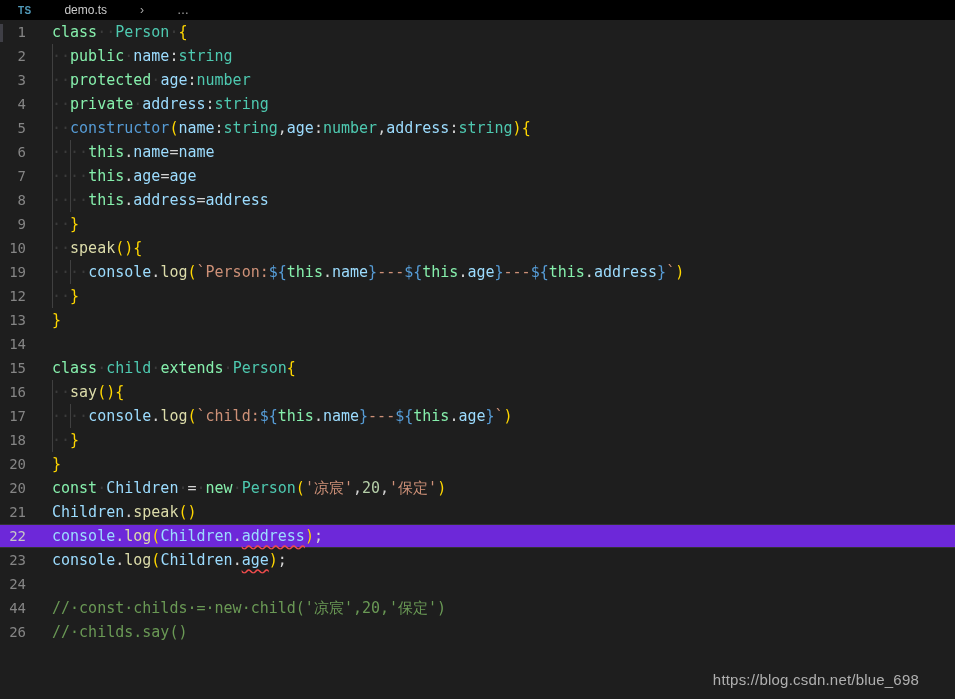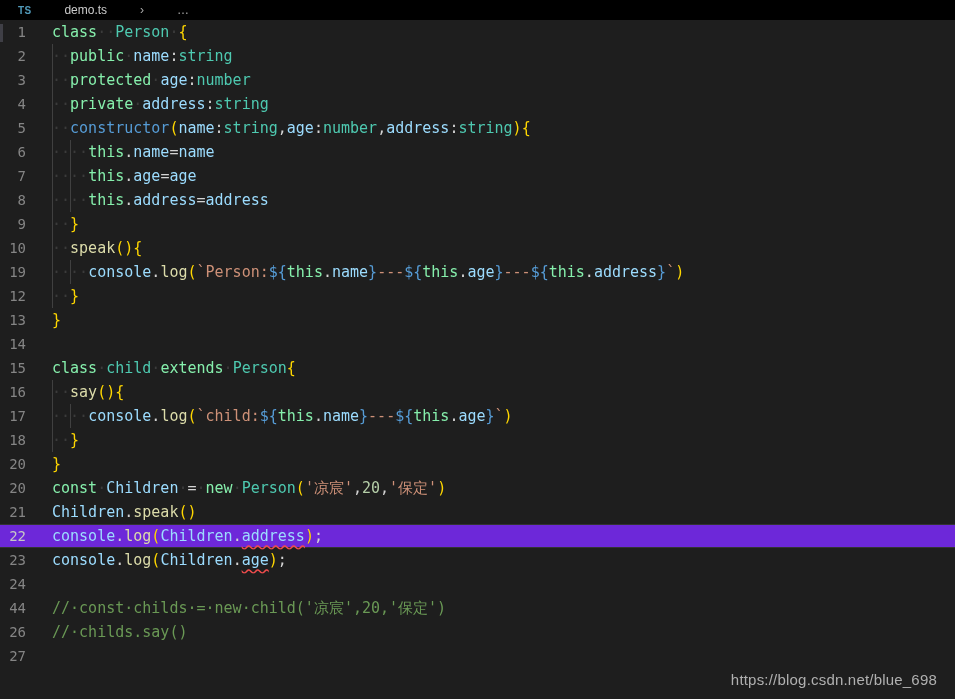--- a/index.html
+++ b/index.html
@@ -120,21 +120,21 @@
   
   .squiggle {
     text-decoration: underline wavy #f14c4c;
     text-decoration-skip-ink: none;
     text-underline-offset: 3px;
   }
 
   
   #watermark {
     position: absolute;
-    right: 18px;
+    right: 36px;
     bottom: 11px;
     font-family: "Liberation Sans", sans-serif;
     font-size: 15px;
     color: #b0b0b0;
     letter-spacing: 0.2px;
   }
 </style>
 </head>
 <body>
 
@@ -272,19 +272,15 @@
   <div class="code-line">
     <div class="ln">44</div>
     <div class="content cmt">//·const·childs·=·new·child('凉宸',20,'保定')</div>
   </div>
 
   <div class="code-line">
     <div class="ln">26</div>
     <div class="content cmt">//·childs.say()</div>
   </div>
 
-  <div class="code-line">
-    <div class="ln">27</div>
-    <div class="content"></div>
-  </div>
 
   <div id="watermark">https://blog.csdn.net/blue_698</div>
 </div>
 
 </body></html>

